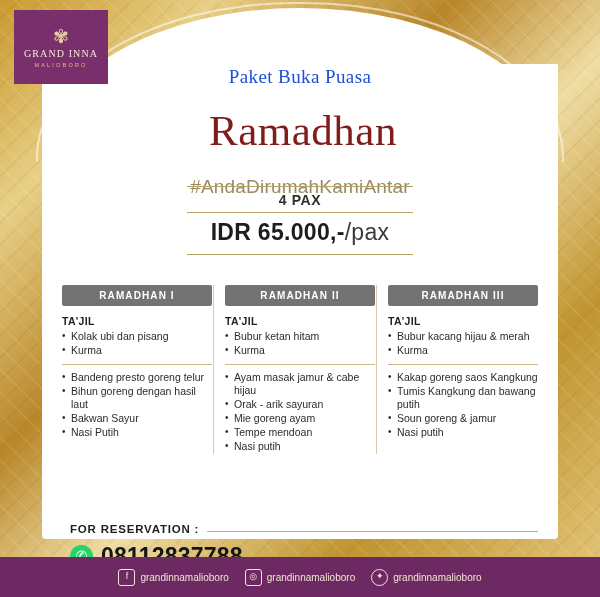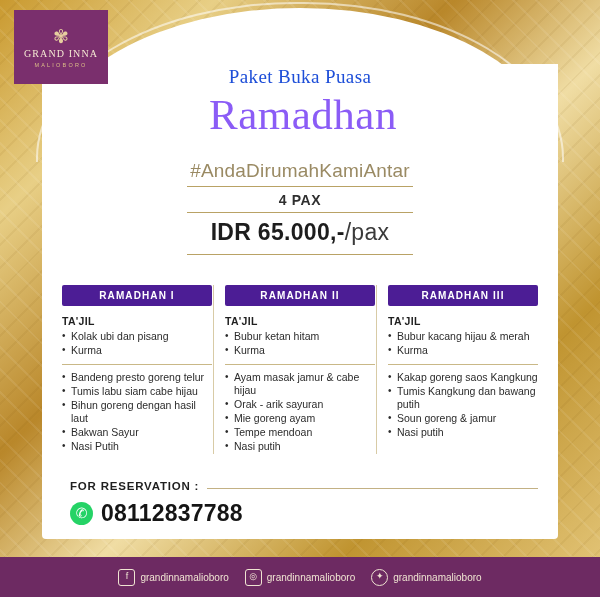--- a/index.html
+++ b/index.html
@@ -109,22 +109,22 @@
   .head .pre {
     font-family: "Liberation Serif", serif;
     font-size: 19px;
     color: #1d4ed8;
     letter-spacing: .4px;
   }
   .head .title {
     font-family: "Liberation Serif", serif;
     font-size: 43px;
     line-height: 50px;
-    color: #8b5cf6;
-    margin-top: 2px;
+    color: #7f1d1d;
+    margin-top: 18px;
     letter-spacing: .5px;
     padding-left: 6px;
   }
   .head .hashtag {
     font-size: 19px;
     color: #9a8a63;
     margin-top: 20px;
     letter-spacing: .2px;
   }
 
@@ -168,21 +168,21 @@
     top: 285px;
     display: flex;
     justify-content: space-between;
   }
   .menu-col {
     width: 150px;
     position: relative;
   }
   .menu-col + .menu-col { margin-left: 6px; }
   .badge {
-    background: #4c1d95;
+    background: #737373;
     color: #ffffff;
     font-size: 10px;
     font-weight: bold;
     letter-spacing: 1.1px;
     text-align: center;
     padding: 5px 0 5px;
     border-radius: 2px;
   }
   .section-label {
     font-size: 10.5px;
@@ -227,20 +227,21 @@
   
   .reservation {
     position: absolute;
     left: 70px;
     right: 62px;
     top: 480px;
   }
   .res-row {
     display: flex;
     align-items: center;
+    margin-top: 43px;
   }
   .res-title {
     font-size: 11.5px;
     font-weight: bold;
     letter-spacing: .8px;
     color: #1f1f1f;
     white-space: nowrap;
   }
   .res-line {
     flex: 1;
@@ -344,21 +345,20 @@
     <div class="menu-col">
       <div class="badge">RAMADHAN  I</div>
       <div class="section-label">TA'JIL</div>
       <ul class="items">
         <li>Kolak ubi dan pisang</li>
         <li>Kurma</li>
       </ul>
       <div class="divider"></div>
       <ul class="items">
         <li>Bandeng presto goreng telur</li>
-        <li>Tumis labu siam cabe hijau</li>
         <li>Bihun goreng dengan hasil laut</li>
         <li>Bakwan Sayur</li>
         <li>Nasi Putih</li>
       </ul>
     </div>
 
     <div class="menu-col">
       <div class="vline" style="left:-12px"></div>
       <div class="badge">RAMADHAN  II</div>
       <div class="section-label">TA'JIL</div>

